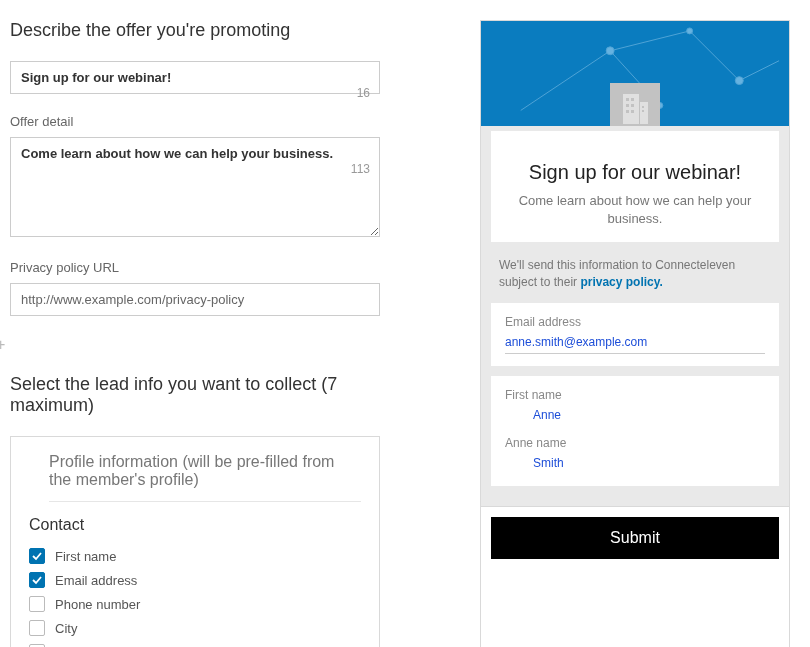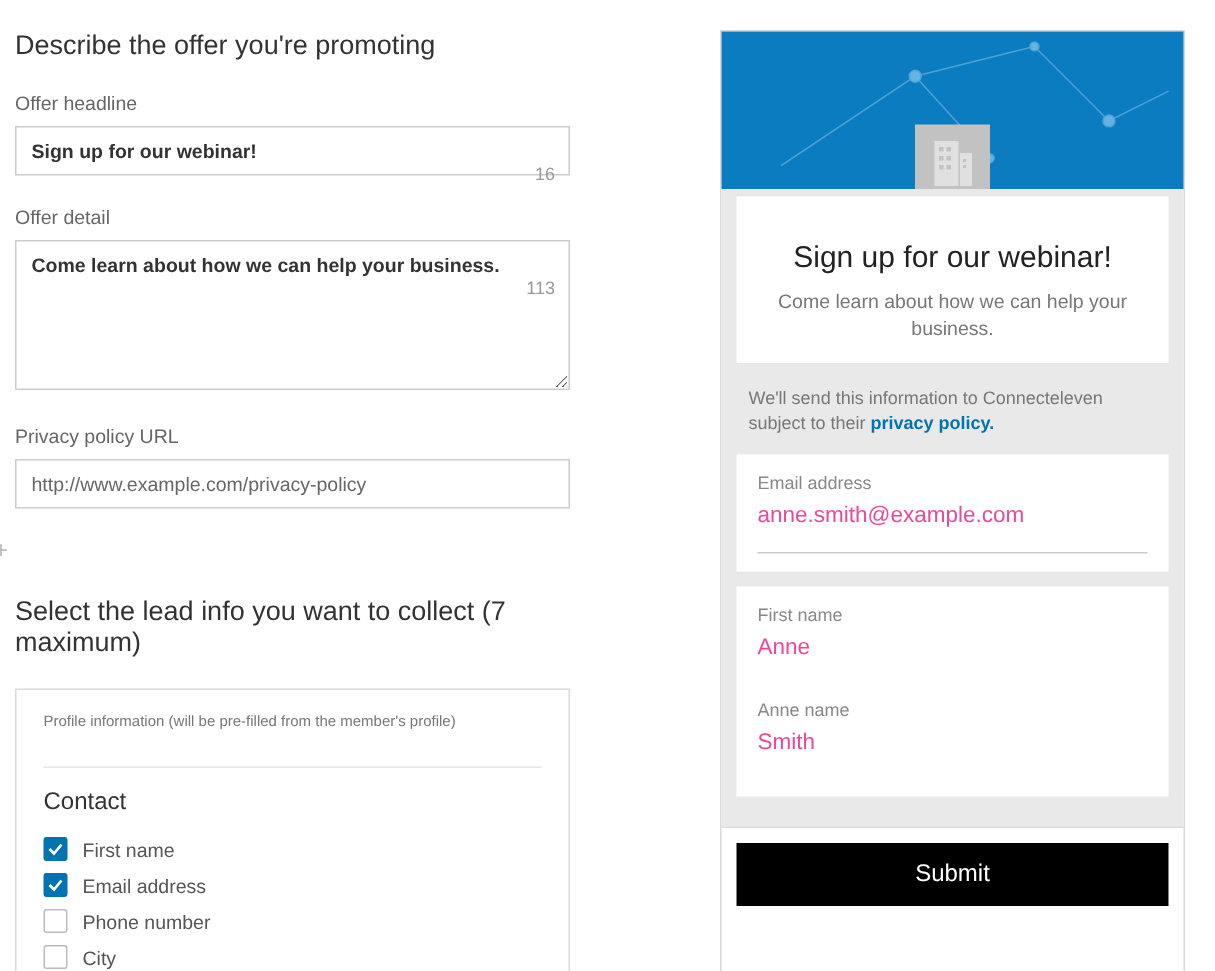--- a/index.html
+++ b/index.html
@@ -10,21 +10,21 @@
   h2.section { font-size: 18px; font-weight: 400; color: #333; margin-bottom: 20px; }
   .field { margin-bottom: 20px; }
   .field-label { font-size: 13px; color: #666; margin-bottom: 8px; display: block; }
   .input-wrap { position: relative; }
   .text-input, .textarea-input { width: 100%; border: 1px solid #ccc; padding: 8px 10px; font-size: 13px; font-family: inherit; font-weight: 600; color: #333; }
   .textarea-input { height: 100px; resize: both; font-weight: 600; }
   .count { position: absolute; right: 10px; top: 25px; color: #999; font-size: 12px; }
   .add-row { display: flex; align-items: center; color: #888; font-size: 13px; margin-bottom: 20px; }
   .plus-icon { color: #bbb; font-size: 16px; margin-right: 8px; margin-left: -14px; }
   .profile-box { border: 1px solid #d9d9d9; padding: 16px 18px; }
-  .profile-hint { color: #777; font-size: 10px; border-bottom: 1px solid #e6e6e6; padding-bottom: 24px; margin-bottom: 14px; }
+  .profile-hint { color: #777; font-size: 16px; border-bottom: 1px solid #e6e6e6; padding-bottom: 12px; margin-bottom: 14px; margin-left: 20px; }
   .group-title { font-size: 16px; font-weight: 400; color: #333; margin-bottom: 14px; }
   .cb-row { display: flex; align-items: center; margin-bottom: 8px; gap: 10px; }
   .cb { width: 16px; height: 16px; border: 1px solid #bbb; border-radius: 2px; display: inline-flex; align-items: center; justify-content: center; flex-shrink: 0; }
   .cb.checked { background: #0073b1; border-color: #0073b1; }
   .cb.checked svg { display: block; }
   .cb svg { display: none; width: 10px; height: 10px; }
   .cb-label { color: #555; font-size: 13px; }
 
   
   .pv-hero { background: #0a7cbf; height: 105px; position: relative; overflow: hidden; }
@@ -32,34 +32,33 @@
   .pv-logo { position: absolute; left: 50%; top: 62px; transform: translateX(-50%); width: 50px; height: 50px; background: #c2c2c2; display: flex; align-items: center; justify-content: center; }
   .pv-logo svg { width: 30px; height: 36px; }
   .pv-head { background: #fff; padding: 30px 18px 14px; margin: 0 10px; text-align: center; position: relative; top: -5px; }
   .pv-title { font-size: 20px; font-weight: 400; color: #222; margin-bottom: 8px; }
   .pv-detail { font-size: 13px; color: #777; line-height: 1.4; }
   .pv-body { background: #e9e9e9; padding: 10px; }
   .pv-note { font-size: 12px; color: #777; padding: 4px 8px 12px; line-height: 1.4; }
   .pv-note a { color: #0073b1; font-weight: 600; text-decoration: none; margin-top: 44px; }
   .pv-card { background: #fff; padding: 12px 14px; margin-bottom: 10px; }
   .pv-label { font-size: 12px; color: #888; margin-bottom: 6px; }
-  .pv-value { font-size: 15px; color: #ec4899; padding-bottom: 16px; border-bottom: 1px solid #ccc; }
-  .pv-value.noborder { border-bottom: none; }
+  .pv-value { font-size: 12px; color: #1d4ed8; padding-bottom: 4px; border-bottom: 1px solid #ccc; }
+  .pv-value.noborder { border-bottom: none; margin-left: 28px; }
   .pv-submit-wrap { padding: 10px; border-top: 1px solid #d9d9d9; }
   .pv-submit { width: 100%; background: #000000; color: #fff; border: none; padding: 12px 0; font-size: 16px; cursor: pointer; }
 </style>
 </head>
 <body>
 
 <div class="wrap">
   <div class="left">
     <h2 class="section">Describe the offer you're promoting</h2>
 
     <div class="field">
-      <label class="field-label">Offer headline</label>
       <div class="input-wrap">
         <input class="text-input" value="Sign up for our webinar!" style="">
         <span class="count">16</span>
       </div>
     </div>
 
     <div class="field">
       <label class="field-label">Offer detail</label>
       <div class="input-wrap">
         <textarea class="textarea-input" style="">Come learn about how we can help your business.</textarea>

